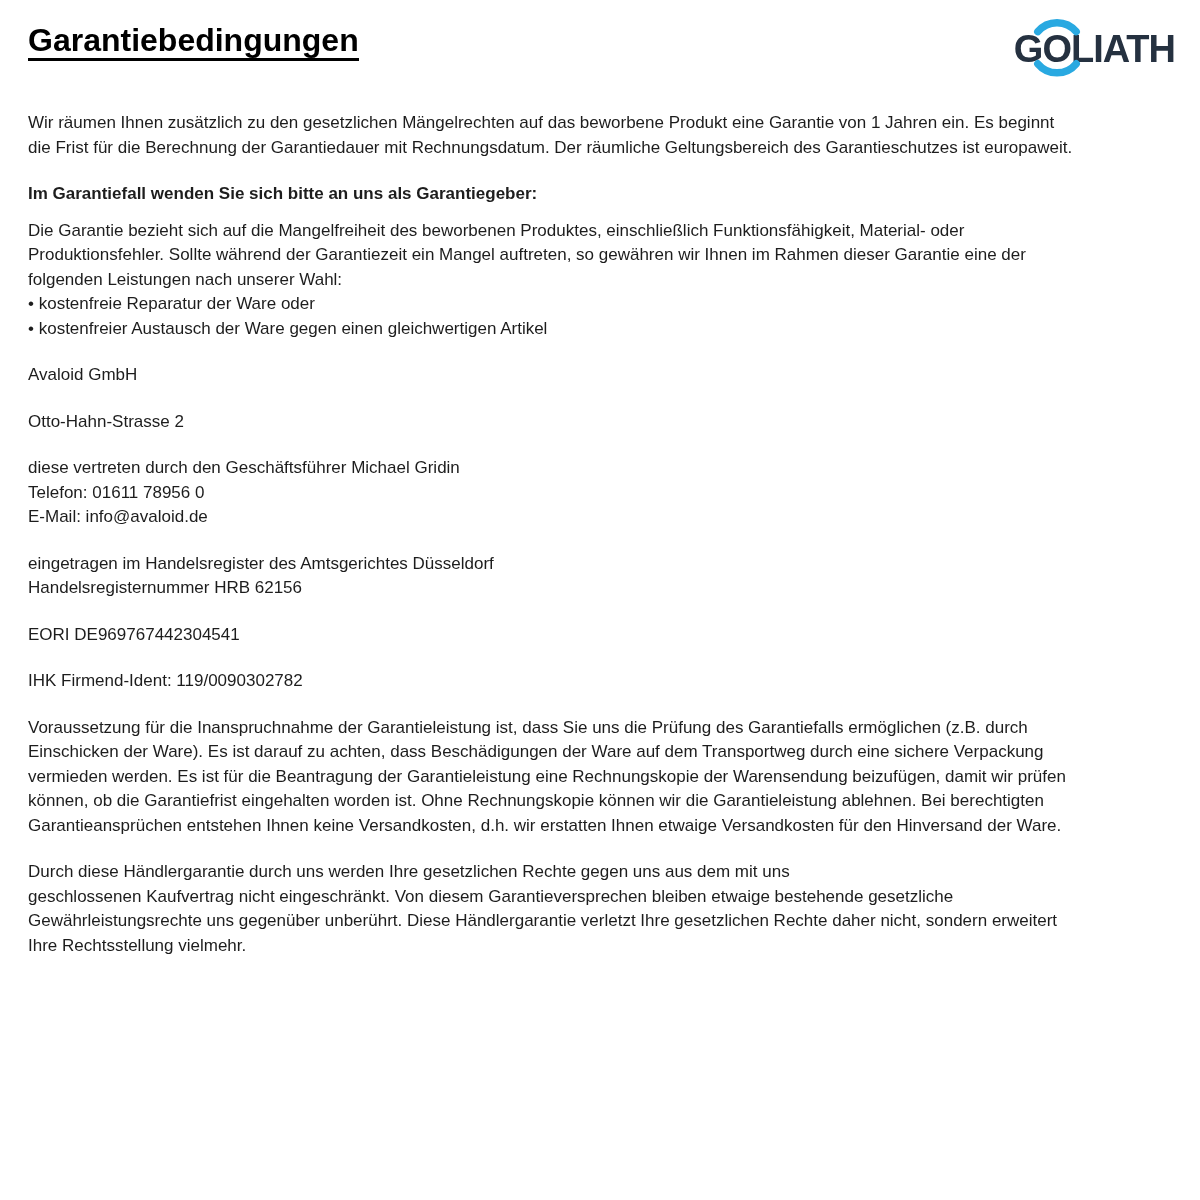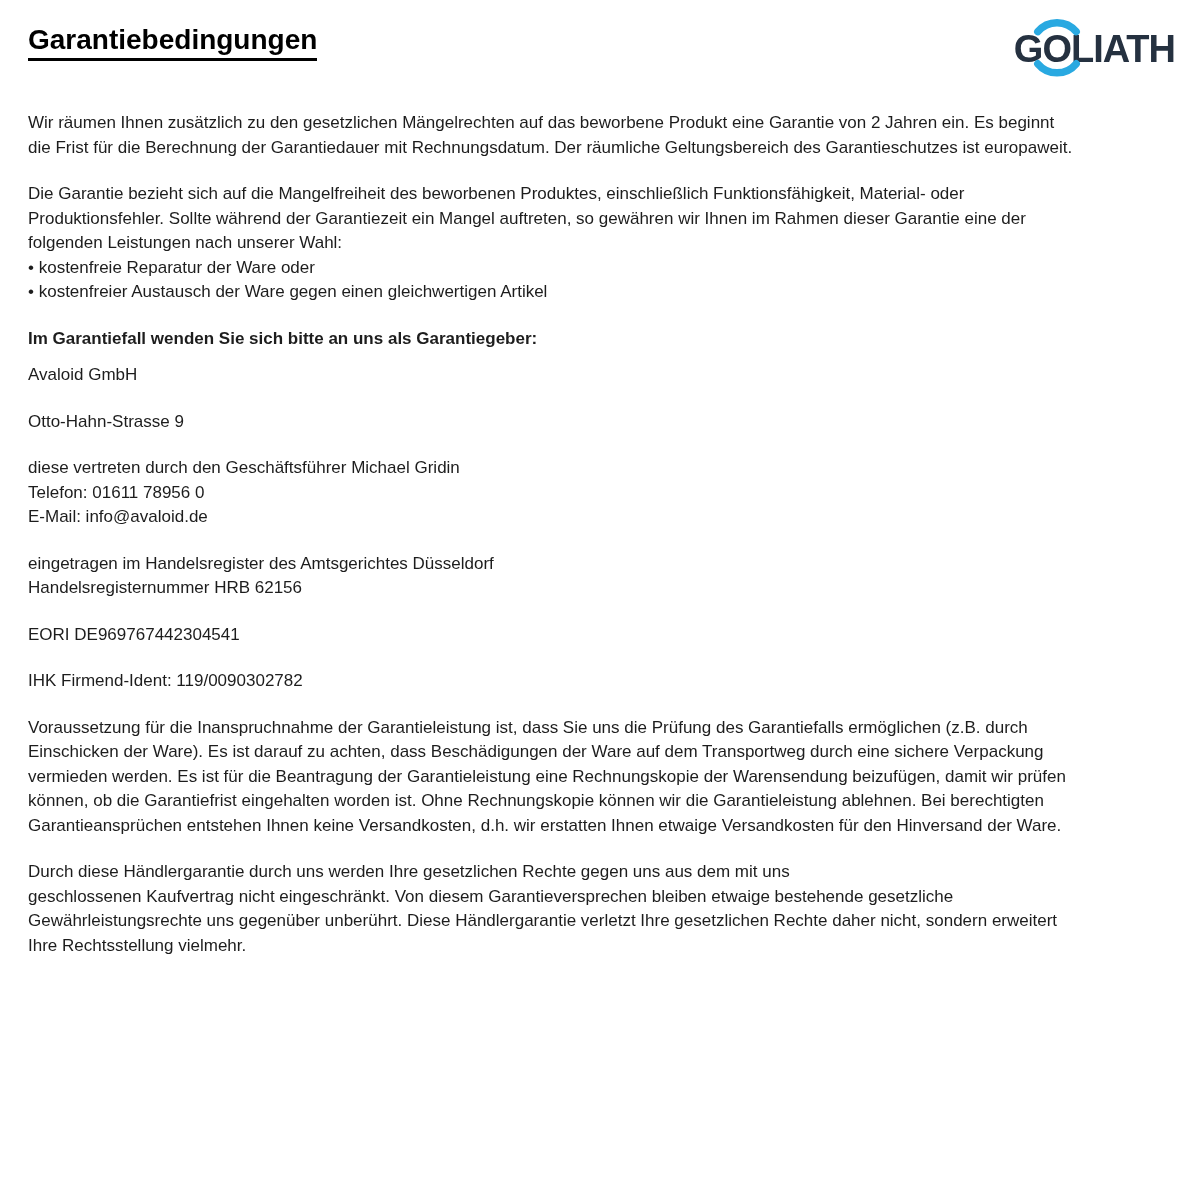--- a/index.html
+++ b/index.html
@@ -20,21 +20,21 @@
     height: 1200px;
     background: #ffffff;
   }
   .header {
     display: flex;
     justify-content: space-between;
     align-items: flex-start;
     padding: 18px 25px 0 28px;
   }
   h1.doc-title {
-    font-size: 28px;
+    font-size: 32px;
     line-height: 32px;
     font-weight: bold;
     color: #000000;
     margin: 6px 0 0 0;
     display: inline-block;
     border-bottom: 3px solid #000000;
     padding-bottom: 2px;
     letter-spacing: 0px;
   }
   
@@ -107,30 +107,30 @@
             <path class="arc" d="M 12.8 48.1 A 25 25 0 0 0 51.2 48.1" fill="none" stroke="#29a9e1" stroke-width="7.5" stroke-linecap="round"></path>
           </svg>
           <span class="letter">O</span>
         </span>
         <span class="letter">LIATH</span>
       </div>
     </div>
   </div>
 
   <main class="doc-body" style="color: rgb(29, 29, 29);">
-      <p class="block">Wir räumen Ihnen zusätzlich zu den gesetzlichen Mängelrechten auf das beworbene Produkt eine Garantie von 2 Jahren ein. Es beginnt
+      <p class="block">Wir räumen Ihnen zusätzlich zu den gesetzlichen Mängelrechten auf das beworbene Produkt eine Garantie von 1 Jahren ein. Es beginnt
 die Frist für die Berechnung der Garantiedauer mit Rechnungsdatum. Der räumliche Geltungsbereich des Garantieschutzes ist europaweit.</p>
+      <p class="block bold tight">Im Garantiefall wenden Sie sich bitte an uns als Garantiegeber:</p>
       <p class="block">Die Garantie bezieht sich auf die Mangelfreiheit des beworbenen Produktes, einschließlich Funktionsfähigkeit, Material- oder
 Produktionsfehler. Sollte während der Garantiezeit ein Mangel auftreten, so gewähren wir Ihnen im Rahmen dieser Garantie eine der
 folgenden Leistungen nach unserer Wahl:
 • kostenfreie Reparatur der Ware oder
 • kostenfreier Austausch der Ware gegen einen gleichwertigen Artikel</p>
-      <p class="block bold tight">Im Garantiefall wenden Sie sich bitte an uns als Garantiegeber:</p>
       <p class="block">Avaloid GmbH</p>
-      <p class="block">Otto-Hahn-Strasse 9</p>
+      <p class="block">Otto-Hahn-Strasse 2</p>
       <p class="block">diese vertreten durch den Geschäftsführer Michael Gridin
 Telefon: 01611 78956 0
 E-Mail: info@avaloid.de</p>
       <p class="block">eingetragen im Handelsregister des Amtsgerichtes Düsseldorf
 Handelsregisternummer HRB 62156</p>
       <p class="block">EORI DE969767442304541</p>
       <p class="block">IHK Firmend-Ident: 119/0090302782</p>
       <p class="block">Voraussetzung für die Inanspruchnahme der Garantieleistung ist, dass Sie uns die Prüfung des Garantiefalls ermöglichen (z.B. durch
 Einschicken der Ware). Es ist darauf zu achten, dass Beschädigungen der Ware auf dem Transportweg durch eine sichere Verpackung
 vermieden werden. Es ist für die Beantragung der Garantieleistung eine Rechnungskopie der Warensendung beizufügen, damit wir prüfen

